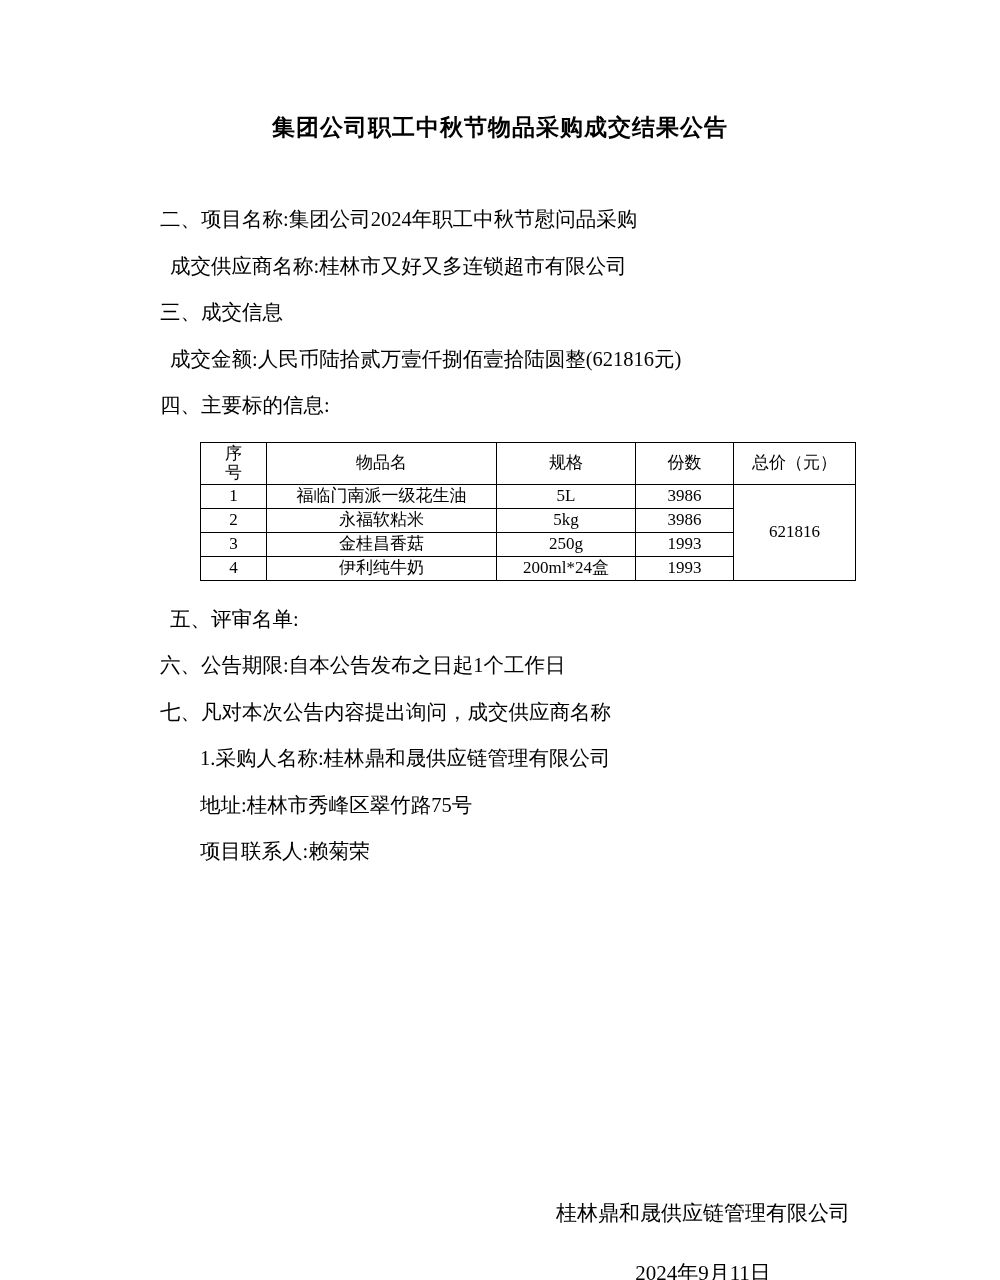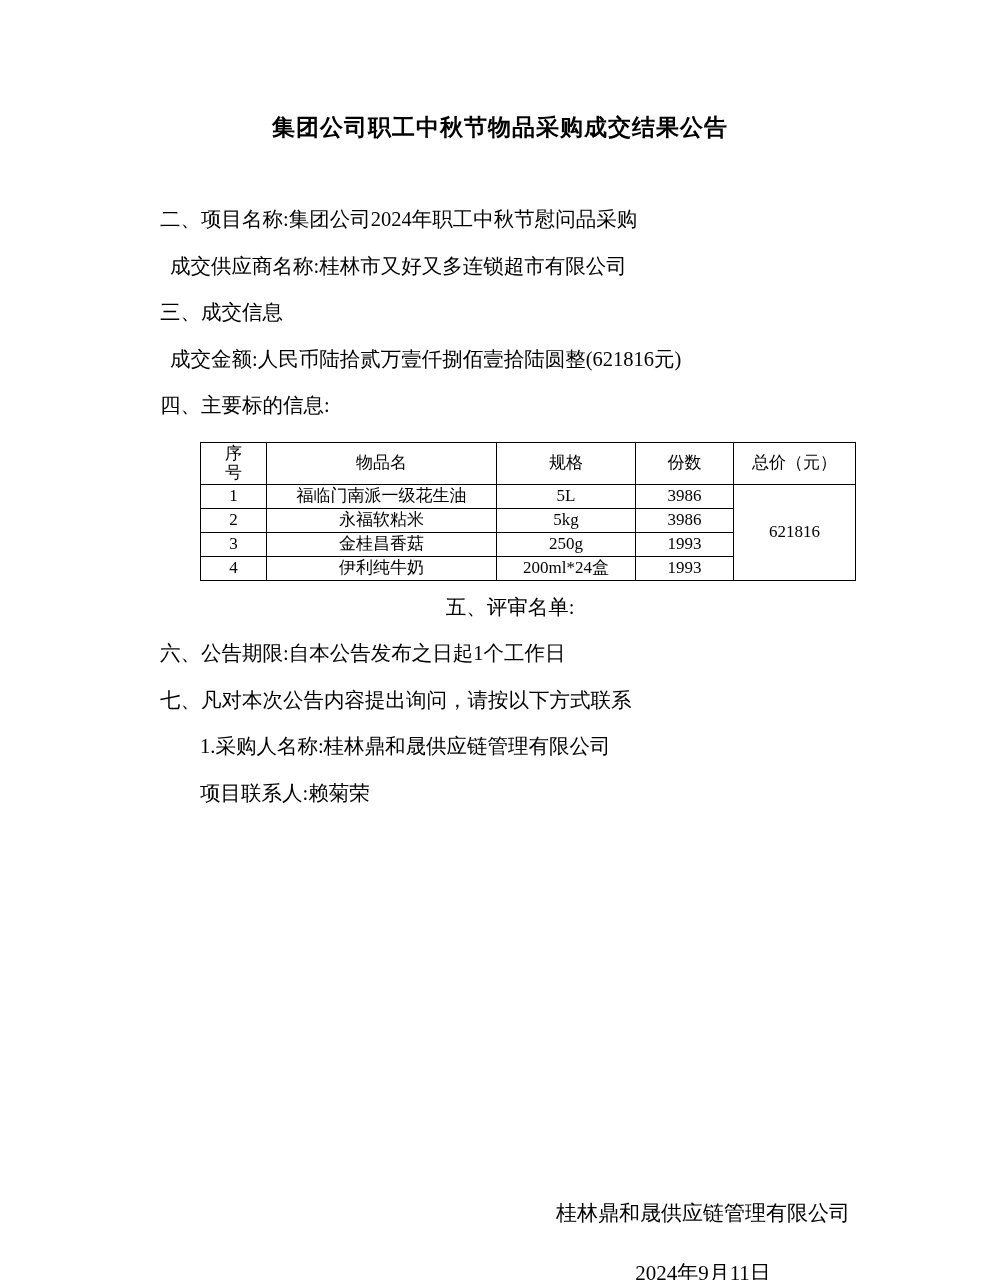--- a/index.html
+++ b/index.html
@@ -56,21 +56,21 @@
     padding: 1px 18px;
     height: 21px;
     font-weight: normal;
     line-height: 1.15;
   }
   table.goods col.c0 { width: 66px; }
   table.goods col.c1 { width: 230px; }
   table.goods col.c2 { width: 139px; }
   table.goods col.c3 { width: 98px; }
   table.goods col.c4 { width: 122px; }
-  .after-table { margin-top: 16px; text-align: center; }
+  .after-table { margin-top: 28px; }
   .sign-block {
     position: absolute;
     right: 150px;
     bottom: 108px;
     text-align: center;
     font-size: 21px;
     line-height: 1.0;
   }
   .sign-company { margin-bottom: 39px; }
   .sign-date { }
@@ -138,24 +138,25 @@
           <td>200ml*24盒</td>
           <td>1993</td>
         </tr>
       </tbody>
     </table>
 
     <div class="line indent2 after-table">五、评审名单:</div>
 
     <div class="line indent1">六、公告期限:自本公告发布之日起1个工作日</div>
 
-    <div class="line indent1">七、凡对本次公告内容提出询问，请按以下方式联系</div>
+    <div class="line indent1">七、凡对本次公告内容提出询问，成交供应商名称</div>
 
     <div class="line indent3">1.采购人名称:桂林鼎和晟供应链管理有限公司</div>
 
+    <div class="line indent3">地址:桂林市秀峰区翠竹路75号</div>
 
     <div class="line indent3">项目联系人:赖菊荣</div>
 
 
   </div>
 
   <div class="sign-block">
     <div class="sign-company">桂林鼎和晟供应链管理有限公司</div>
     <div class="sign-date">2024年9月11日</div>
   </div>

